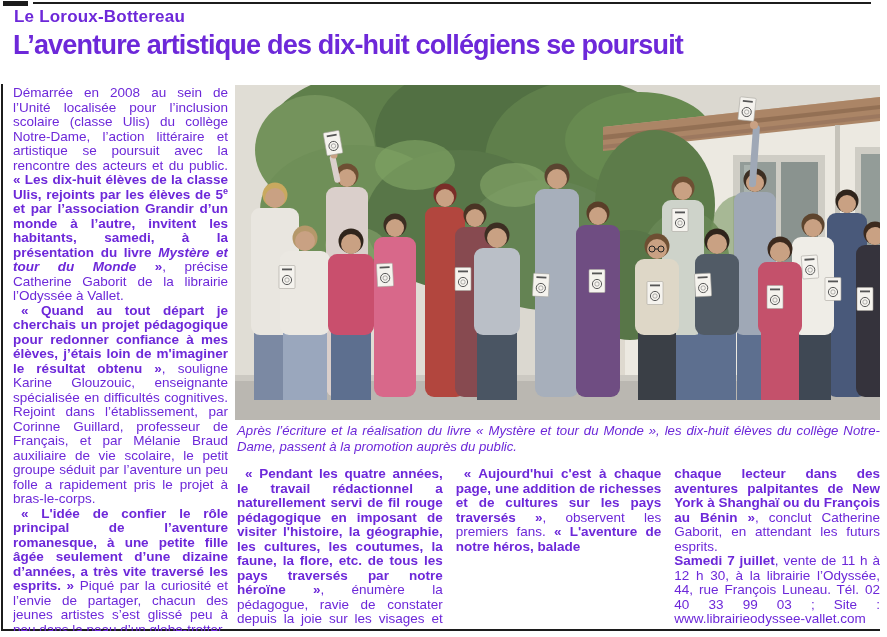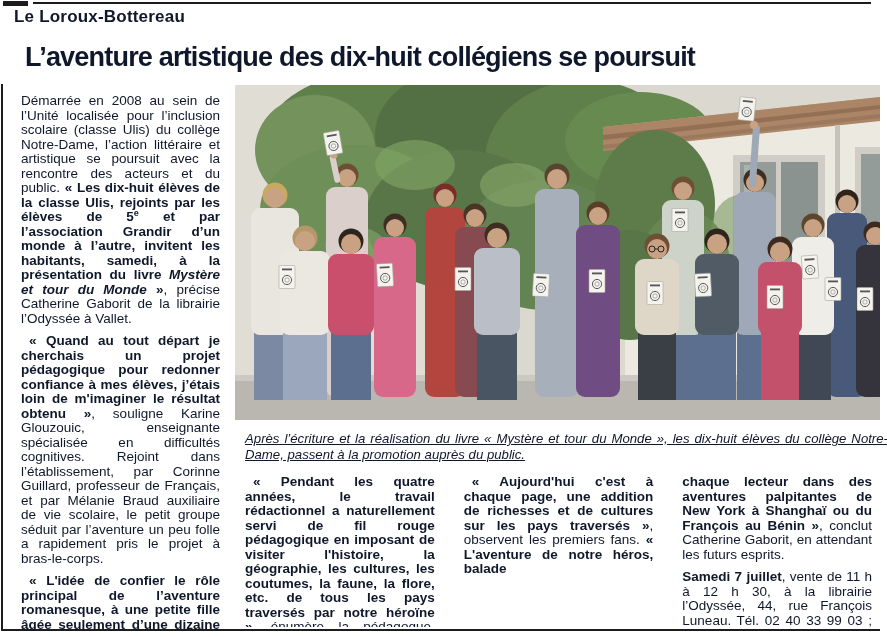--- a/index.html
+++ b/index.html
@@ -1,33 +1,33 @@
 <!DOCTYPE html>
 <html lang="fr"><head>
 <meta charset="utf-8">
 <style>
   html,body{margin:0;padding:0;background:#ffffff;}
   .page{position:relative;width:887px;height:637px;background:#fff;
-        font-family:"Liberation Sans",sans-serif;color:#0f172a;overflow:hidden;}
+        font-family:"Liberation Sans",sans-serif;color:#6d28d9;overflow:hidden;}
   .rule{position:absolute;background:#1c1c1c;}
   .rule-top-tick{left:3px;top:1px;width:25px;height:5px;}
   .rule-top{left:33px;top:2px;width:838px;height:2px;}
   .rule-left{left:1px;top:84px;width:2px;height:547px;}
   .rule-bottom{left:1px;top:629px;width:879px;height:2px;}
   .kicker{position:absolute;left:14px;top:7px;font-size:17px;font-weight:700;letter-spacing:.2px;}
-  .headline{position:absolute;left:13px;top:30px;margin:12px;font-size:27px;font-weight:700;
+  .headline{position:absolute;left:13px;top:30px;margin:0;font-size:27px;font-weight:700;
             letter-spacing:-.8px;white-space:nowrap;}
   .col1{position:absolute;left:13px;top:86px;width:215px;height:545px;
         font-size:13.5px;line-height:14.5px;overflow:hidden;}
-  .page p{margin:8px;text-align:justify;}
+  .page p{margin:0;text-align:justify;}
   .ind{text-indent:8px;}
   .subhead{margin:9px 0 7px 20px;font-size:15px;line-height:17px;font-weight:700;width:185px;}
   .photo{position:absolute;left:235px;top:85px;width:645px;height:335px;overflow:hidden;}
   .caption{position:absolute;left:237px;top:423px;width:643px;
-           font-size:13.2px;line-height:15.5px;font-style:italic;text-align:left;text-decoration:underline;}
+           font-size:13.2px;line-height:15.5px;font-style:italic;text-align:left;}
   .cols{position:absolute;left:237px;top:467px;width:643px;height:160px;display:flex;gap:13px;
         font-size:13.5px;line-height:14.5px;}
   .col{flex:1;overflow:hidden;}
   .info{margin-top:15px;}
   .b{font-weight:700;}
   .i{font-style:italic;}
   sup{font-size:9px;line-height:0;vertical-align:super;}
 </style>
 </head>
 <body>

